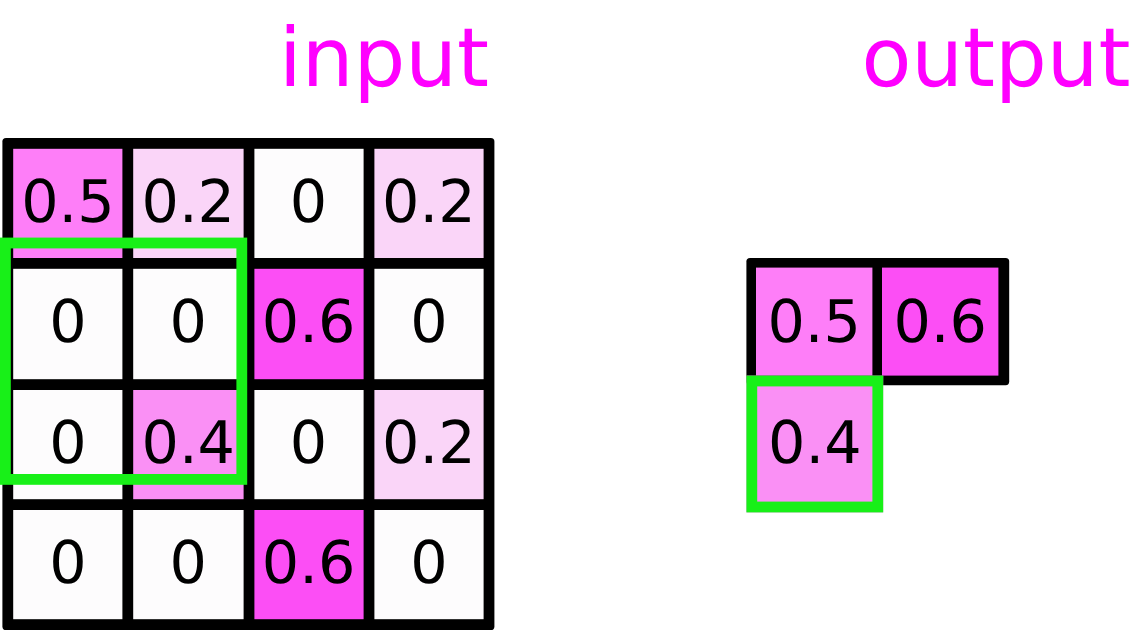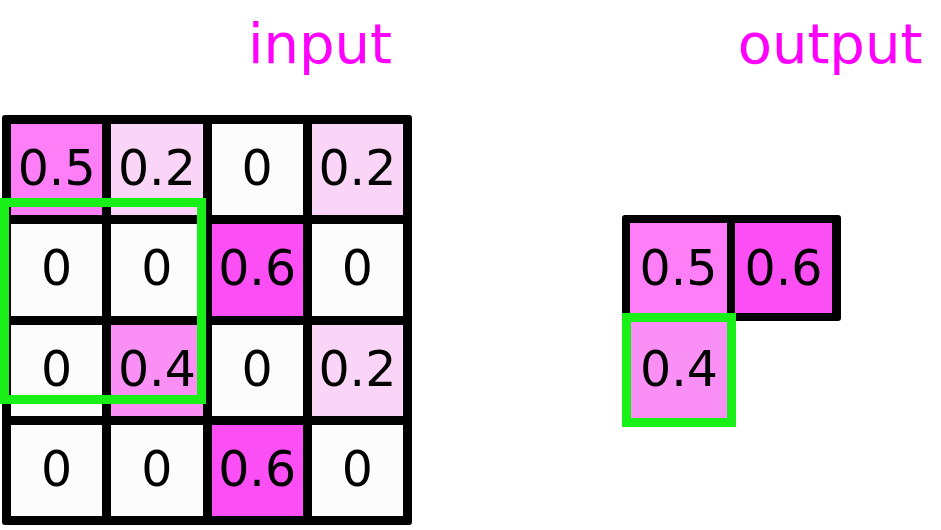--- a/index.html
+++ b/index.html
@@ -11,21 +11,21 @@
     width: 941px;
     height: 530px;
     position: relative;
     overflow: hidden;
     font-family: "DejaVu Sans", sans-serif;
   }
 
   .title {
     position: absolute;
     color: #ff00ff;
-    font-size: 56px;
+    font-size: 68px;
     line-height: 1;
     font-family: "DejaVu Sans", sans-serif;
     white-space: nowrap;
     text-align: center;
     user-select: none;
   }
   #title-input  { top: 16px; left: 120px; width: 400px; }
   #title-output { top: 16px; left: 630px; width: 400px; }
 
   

